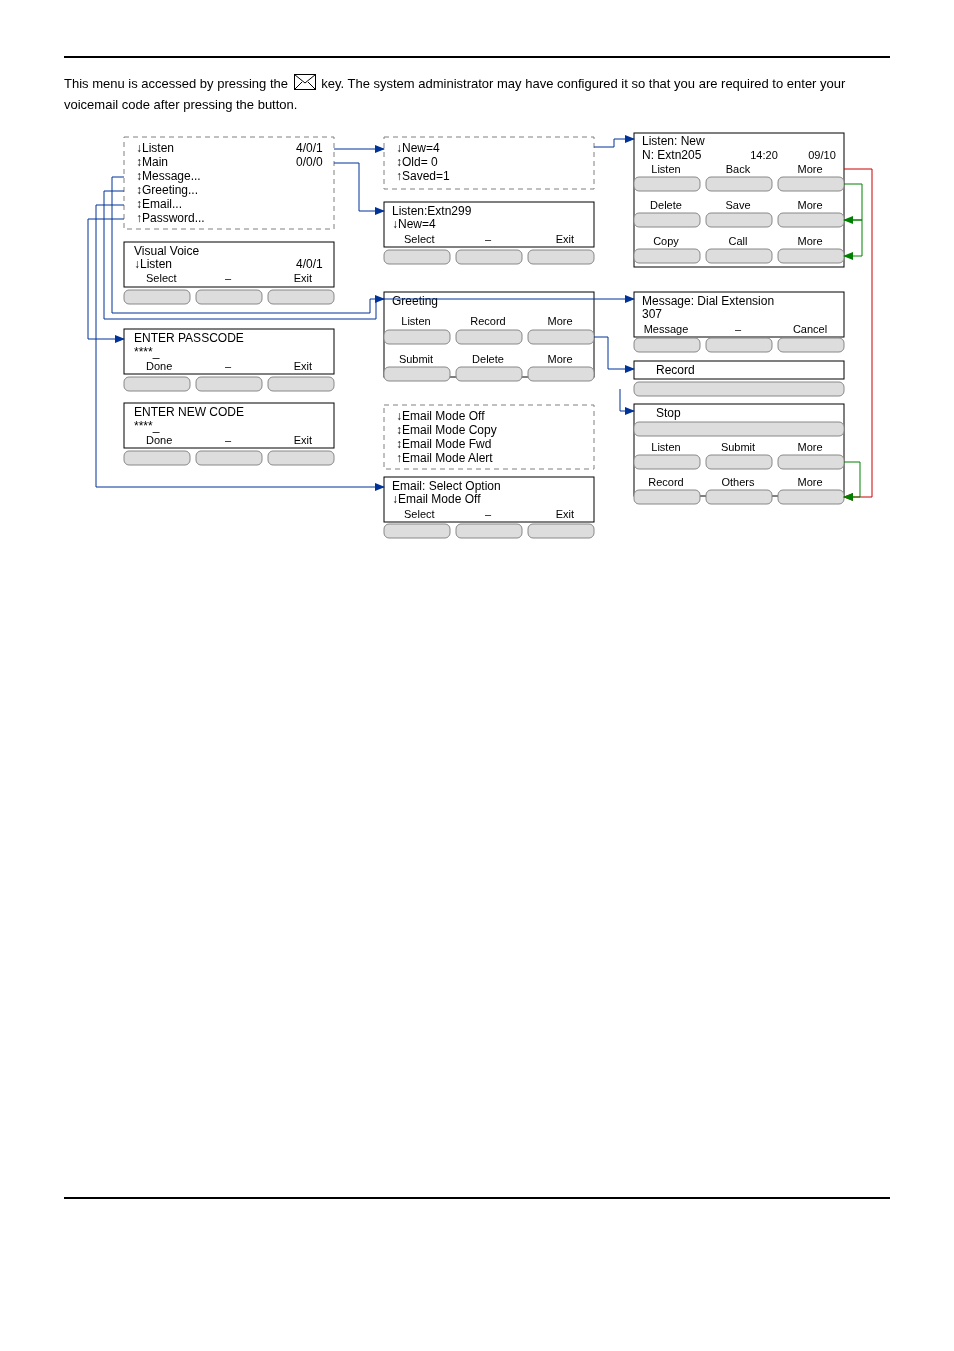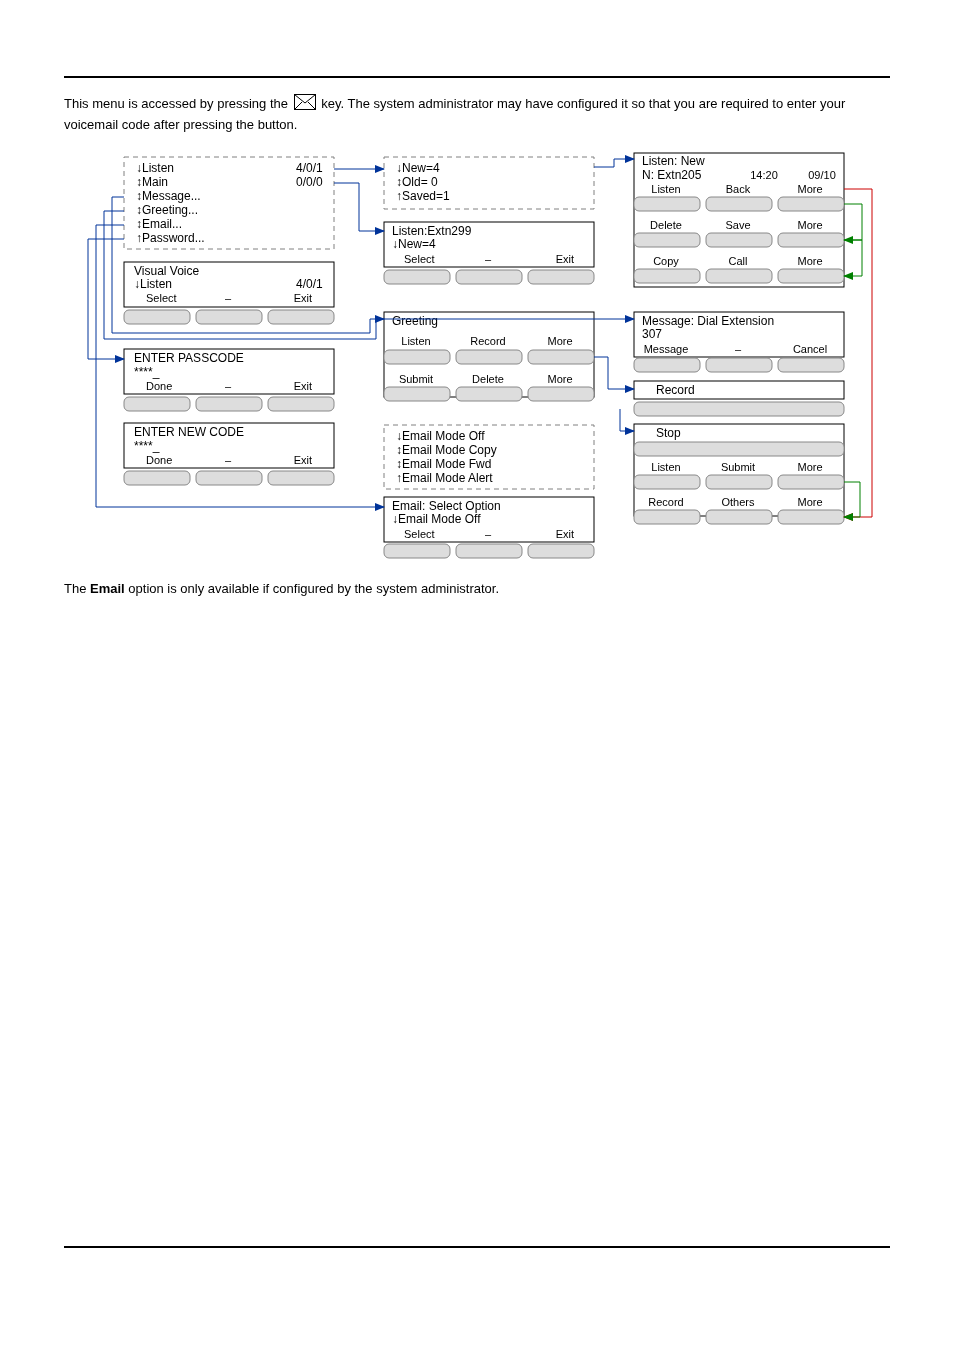--- a/index.html
+++ b/index.html
@@ -1,16 +1,16 @@
 <!DOCTYPE html>
 <html><head>
 <meta charset="utf-8">
 <style>
 body{margin:0;background:#fff;font-family:Verdana,Arial,sans-serif;font-size:13px;color:#000;width:954px}
-.page{padding:60px 64px}
+.page{padding:40px 64px}
 hr.hrule{border:none;border-top:2px solid #000;margin:16px 0}
 .intro{margin:8px 0 12px 0;line-height:1.45}
 .mail-icon{display:inline-block;vertical-align:middle;padding:0 2px}
 .diagram{margin:6px 0 16px 0}
 .body-text{margin:14px 0}
 svg text{font-family:Arial,Helvetica,sans-serif;font-size:12px;fill:#000}
 svg .lbl{font-size:12px}
 svg .small{font-size:11px}
 </style>
 </head>
@@ -204,20 +204,17 @@
 
 <path d="M780 57 L798 57 L798 93 L780 93" stroke="#008000" fill="none" marker-end="url(#arG)"></path>
 <path d="M780 93 L798 93 L798 129 L780 129" stroke="#008000" fill="none" marker-end="url(#arG)"></path>
 
 <path d="M780 42 L808 42 L808 370 L780 370" stroke="#cc0000" fill="none" marker-end="url(#arR)"></path>
 
 <path d="M780 335 L796 335 L796 370 L780 370" stroke="#008000" fill="none" marker-end="url(#arG)"></path>
 </svg>
 </div>
 
-<p class="body-text">
-  <span>The </span><b>Email</b><span> option is only available if configured by the system administrator.</span>
-</p>
 
 
 <div style="height:620px"></div>
 <hr class="hrule">
 </div>
 
 </body></html>

